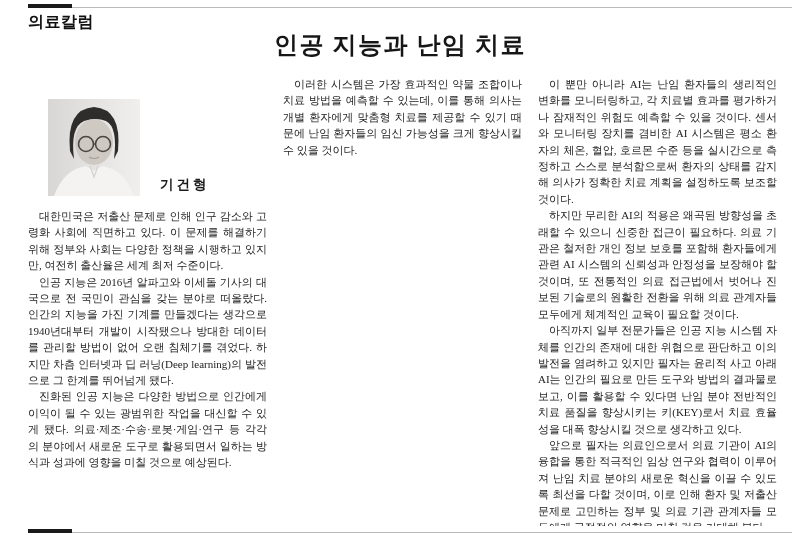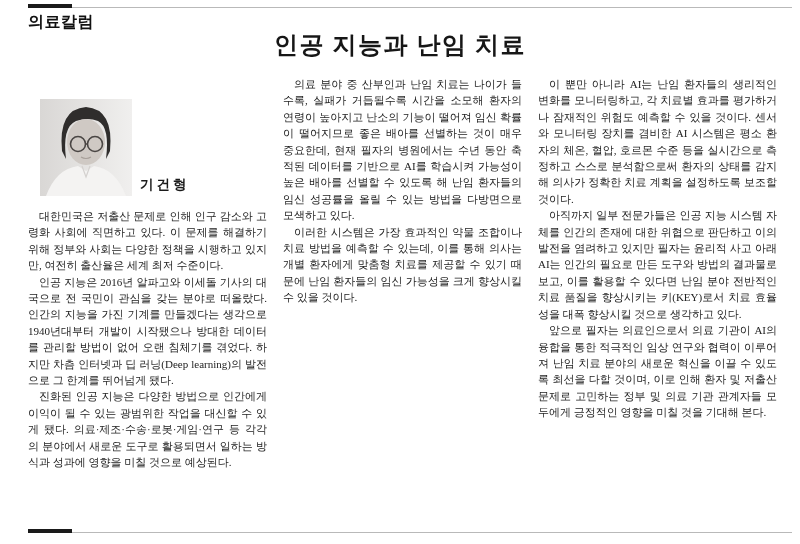--- a/index.html
+++ b/index.html
@@ -35,21 +35,21 @@
     display:flex; gap:16px;
   }
   .col { width:239px; height:450px; overflow:hidden; }
 
   .col p {
     font-size:11px; line-height:16.4px; text-align:justify;
     text-indent:1em; word-break:break-all; color:#222;
   }
 
   
-  .author-row { display:flex; align-items:flex-end; margin:23px 0 12px 12px; }
+  .author-row { display:flex; align-items:flex-end; margin:23px 0 12px 20px;gap:12px; }
   .author-photo {
     width:92px; height:97px; flex:0 0 auto; overflow:hidden; background:#e3e1df;
   }
   .author-meta { margin-left:8px; padding-bottom:2px; font-family:"Liberation Sans","DejaVu Sans",sans-serif; }
   .author-name { font-size:13.5px; font-weight:bold; letter-spacing:3px; color:#1a1a1a; }
   .author-role { font-size:10.5px; color:#333; margin-top:5px; letter-spacing:0.3px; }
 </style>
 </head>
 <body>
 
@@ -93,26 +93,26 @@
         <div class="author-meta">
           <div class="author-name">기건형</div>
         </div>
       </div>
       <p>대한민국은 저출산 문제로 인해 인구 감소와 고령화 사회에 직면하고 있다. 이 문제를 해결하기 위해 정부와 사회는 다양한 정책을 시행하고 있지만, 여전히 출산율은 세계 최저 수준이다.</p>
       <p>인공 지능은 2016년 알파고와 이세돌 기사의 대국으로 전 국민이 관심을 갖는 분야로 떠올랐다. 인간의 지능을 가진 기계를 만들겠다는 생각으로 1940년대부터 개발이 시작됐으나 방대한 데이터를 관리할 방법이 없어 오랜 침체기를 겪었다. 하지만 차츰 인터넷과 딥 러닝(Deep learning)의 발전으로 그 한계를 뛰어넘게 됐다.</p>
       <p>진화된 인공 지능은 다양한 방법으로 인간에게 이익이 될 수 있는 광범위한 작업을 대신할 수 있게 됐다. 의료·제조·수송·로봇·게임·연구 등 각각의 분야에서 새로운 도구로 활용되면서 일하는 방식과 성과에 영향을 미칠 것으로 예상된다.</p>
     </div>
 
     <div class="col">
-      <p>의료 분야 중 산부인과 난임 치료는 나이가 들수록, 실패가 거듭될수록 시간을 소모해 환자의 연령이 높아지고 난소의 기능이 떨어져 임신 확률이 떨어지므로 좋은 배아를 선별하는 것이 매우 중요한데, 현재 필자의 병원에서는 수년 동안 축적된 데이터를 기반으로 AI를 학습시켜 가능성이 높은 배아를 선별할 수 있도록 해 난임 환자들의 임신 성공률을 올릴 수 있는 방법을 다방면으로 모색하고 있다.</p>
       <p>이러한 시스템은 가장 효과적인 약물 조합이나 치료 방법을 예측할 수 있는데, 이를 통해 의사는 개별 환자에게 맞춤형 치료를 제공할 수 있기 때문에 난임 환자들의 임신 가능성을 크게 향상시킬 수 있을 것이다.</p>
     </div>
 
     <div class="col">
       <p>이 뿐만 아니라 AI는 난임 환자들의 생리적인 변화를 모니터링하고, 각 치료별 효과를 평가하거나 잠재적인 위험도 예측할 수 있을 것이다. 센서와 모니터링 장치를 겸비한 AI 시스템은 평소 환자의 체온, 혈압, 호르몬 수준 등을 실시간으로 측정하고 스스로 분석함으로써 환자의 상태를 감지해 의사가 정확한 치료 계획을 설정하도록 보조할 것이다.</p>
+      <p>하지만 무리한 AI의 적용은 왜곡된 방향성을 초래할 수 있으니 신중한 접근이 필요하다. 의료 기관은 철저한 개인 정보 보호를 포함해 환자들에게 관련 AI 시스템의 신뢰성과 안정성을 보장해야 할 것이며, 또 전통적인 의료 접근법에서 벗어나 진보된 기술로의 원활한 전환을 위해 의료 관계자들 모두에게 체계적인 교육이 필요할 것이다.</p>
       <p>아직까지 일부 전문가들은 인공 지능 시스템 자체를 인간의 존재에 대한 위협으로 판단하고 이의 발전을 염려하고 있지만 필자는 윤리적 사고 아래 AI는 인간의 필요로 만든 도구와 방법의 결과물로 보고, 이를 활용할 수 있다면 난임 분야 전반적인 치료 품질을 향상시키는 키(KEY)로서 치료 효율성을 대폭 향상시킬 것으로 생각하고 있다.</p>
       <p>앞으로 필자는 의료인으로서 의료 기관이 AI의 융합을 통한 적극적인 임상 연구와 협력이 이루어져 난임 치료 분야의 새로운 혁신을 이끌 수 있도록 최선을 다할 것이며, 이로 인해 환자 및 저출산 문제로 고민하는 정부 및 의료 기관 관계자들 모두에게 긍정적인 영향을 미칠 것을 기대해 본다.</p>
     </div>
 
   </div>
 
   <div class="rule bottom"></div>
   <div class="rule-accent bottom"></div>
 
 </div>

